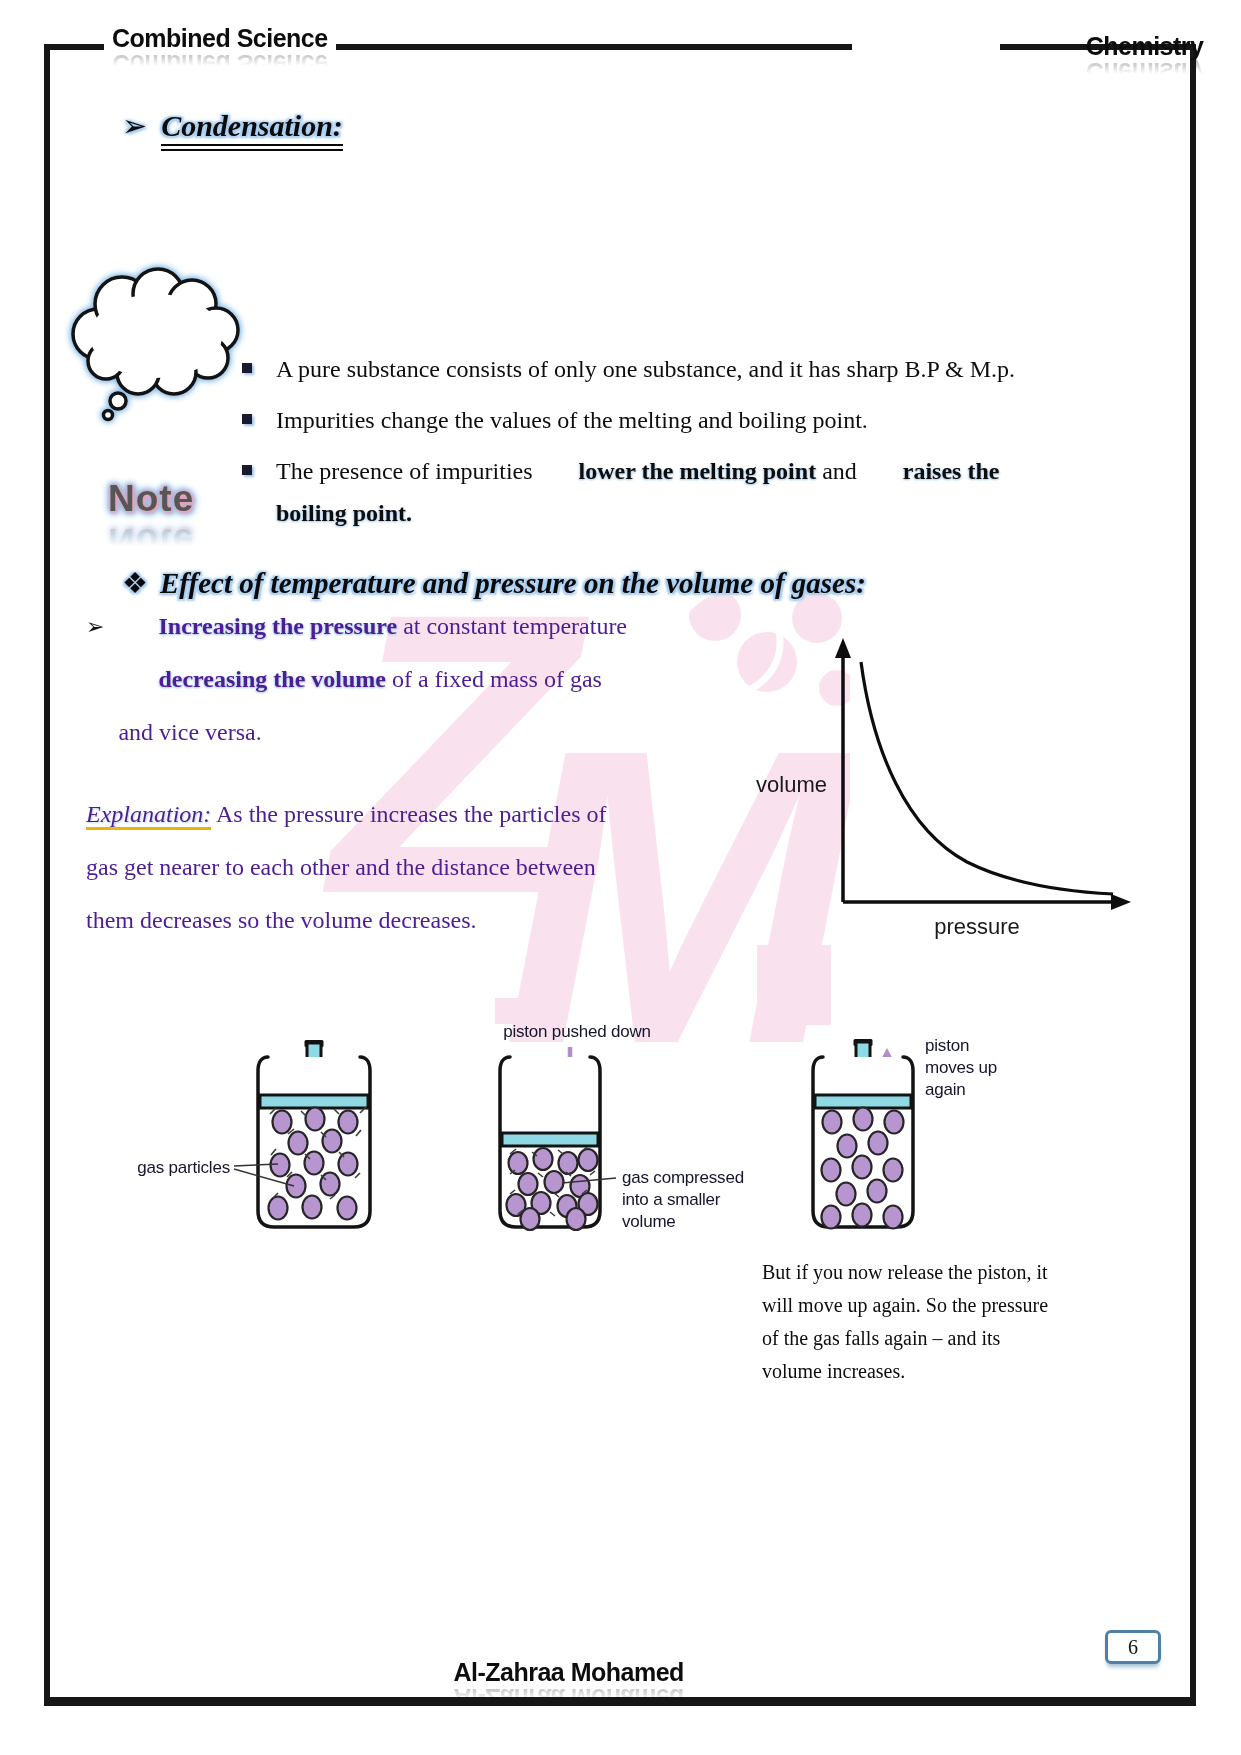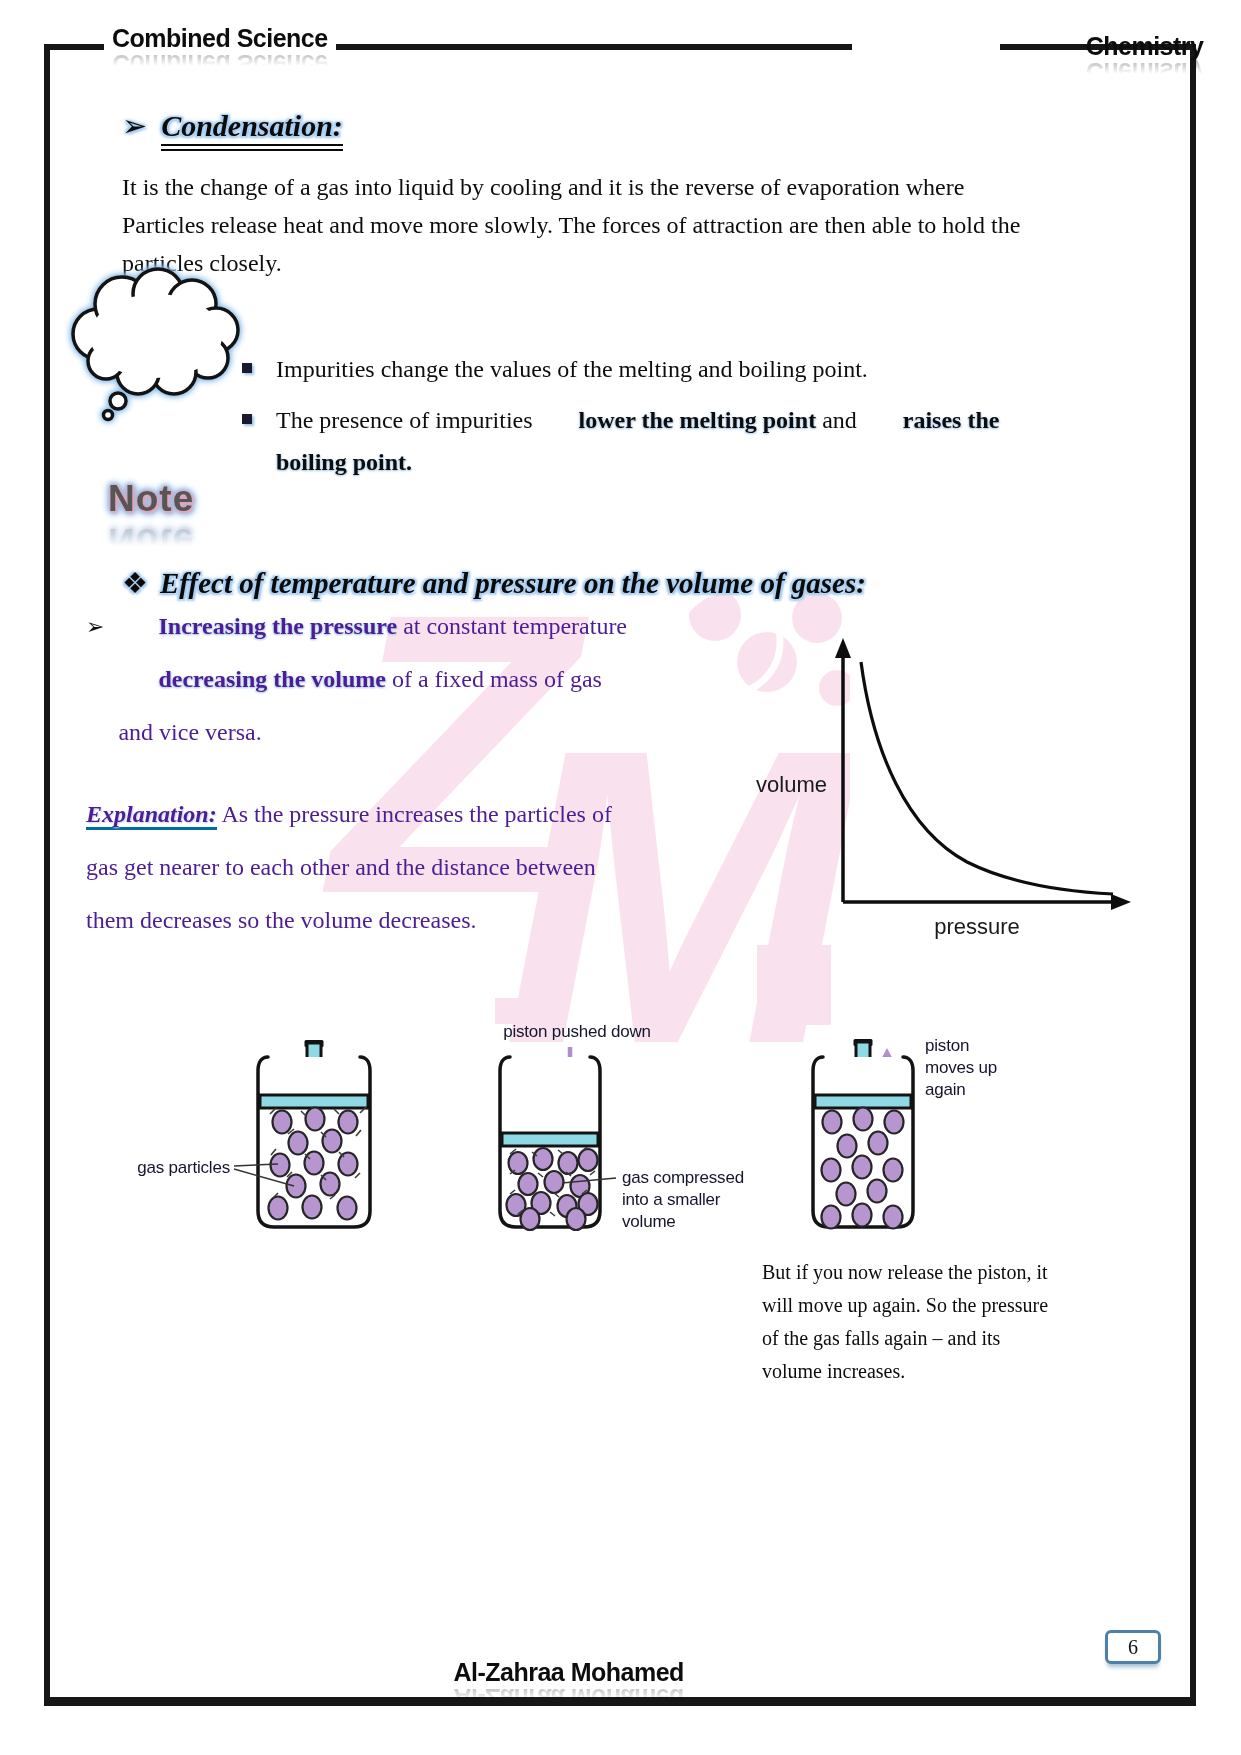--- a/index.html
+++ b/index.html
@@ -52,21 +52,21 @@
   .blist .li { display:flex; align-items:flex-start; margin-bottom:9px; }
   .sq {
     flex:0 0 auto; width:10px; height:10px; margin:15px 24px 0 0;
     background:#191930; box-shadow:1.5px 1.5px 2.5px #9cc2e8;
   }
   .li-text { font-size:24px; line-height:42px; color:#0d0d0d; }
 
   
   .loose { font-size:24px; line-height:53px; color:#4c1d95; }
   .exp-label {
-    font-weight:700; font-style:italic; border-bottom:3px solid #0369a1;
+    font-weight:400; font-style:italic; border-bottom:3px solid #eab308;
     text-shadow:1px 1px 2px #b9d4ee;
   }
 
   
   .note-word {
     font-family:"Liberation Sans", sans-serif; font-weight:700; font-size:37px;
     color:#565656; letter-spacing:1px;
     text-shadow:0 0 2px #f09db0, 0 0 4px #f09db0, 2px 2px 3px #e8a8b8;
   }
 
@@ -121,21 +121,20 @@
     <span class="brand mirror">Chemistry</span>
   </div>
 
   
   <div class="abs h-cond glow" style="left:122px; top:108px; z-index:1;">
     <span class="marker">➢</span>
     <span class="title">Condensation:</span>
   </div>
 
   
-  <div class="abs body-text" style="left:122px; top:168px; width:910px; z-index:1;">It is the change of a gas into liquid by cooling and it is the reverse of evaporation where Particles release heat and move more slowly. The forces of attraction are then able to hold the particles closely.</div>
 
   
   <div class="abs" style="left:52px; top:256px; width:200px; height:170px; z-index:1; filter:drop-shadow(0 0 3px #8fc0ea) drop-shadow(0 0 2px #8fc0ea);">
     <svg width="200" height="170" viewBox="0 0 200 170">
       <g fill="#ffffff" stroke="#131313" stroke-width="3.5">
         <circle cx="46" cy="78" r="25"></circle>
         <circle cx="70" cy="48" r="27"></circle>
         <circle cx="106" cy="38" r="25"></circle>
         <circle cx="140" cy="48" r="24"></circle>
         <circle cx="164" cy="74" r="22"></circle>
@@ -149,20 +148,24 @@
       <ellipse cx="104" cy="80" rx="66" ry="42" fill="#ffffff"></ellipse>
     </svg>
     <div class="abs reflect-wrap" style="left:56px; top:48px;text-align:right;">
       <span class="note-word">Note</span>
       <span class="note-word mirror">Note</span>
     </div>
   </div>
 
   
   <div class="abs blist" style="left:242px; top:348px; width:780px; z-index:1;">
+    <div class="li">
+      <span class="sq"></span>
+      <div class="li-text" style="width:745px;">A pure substance consists of only one substance, and it has sharp B.P &amp; M.p.</div>
+    </div>
     <div class="li">
       <span class="sq"></span>
       <div class="li-text" style="width:745px;">Impurities change the values of the melting and boiling point.</div>
     </div>
     <div class="li">
       <span class="sq"></span>
       <div class="li-text" style="width:745px;"><span>The presence of impurities </span><span class="bold-glow">lower the melting point</span><span> and </span><span class="bold-glow">raises the boiling point.</span></div>
     </div>
   </div>
 

